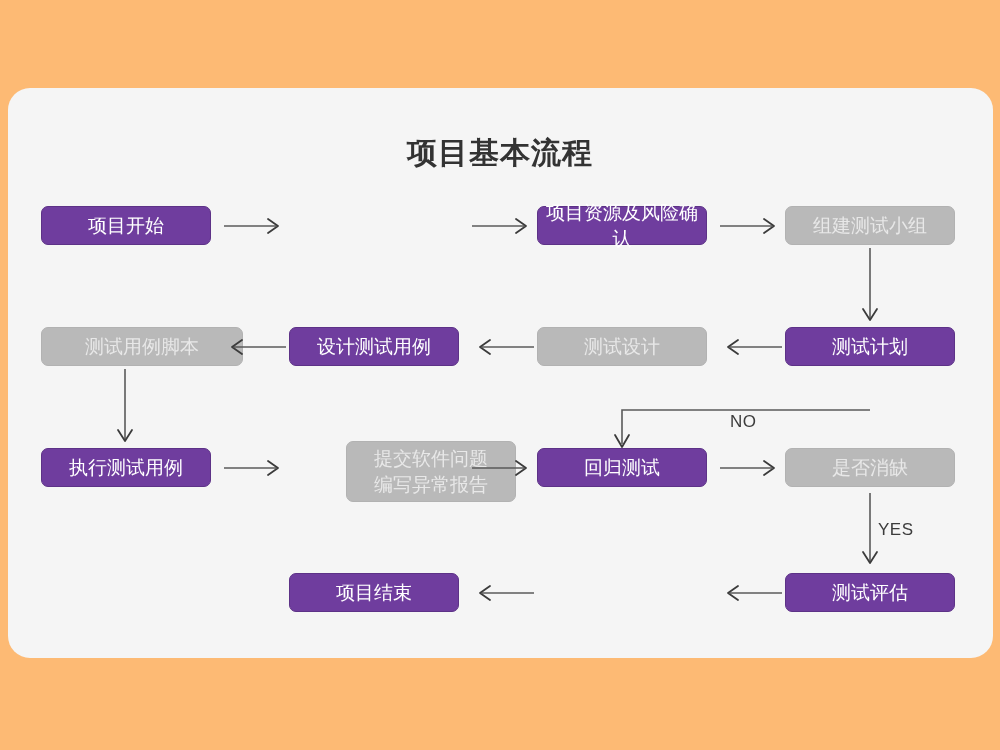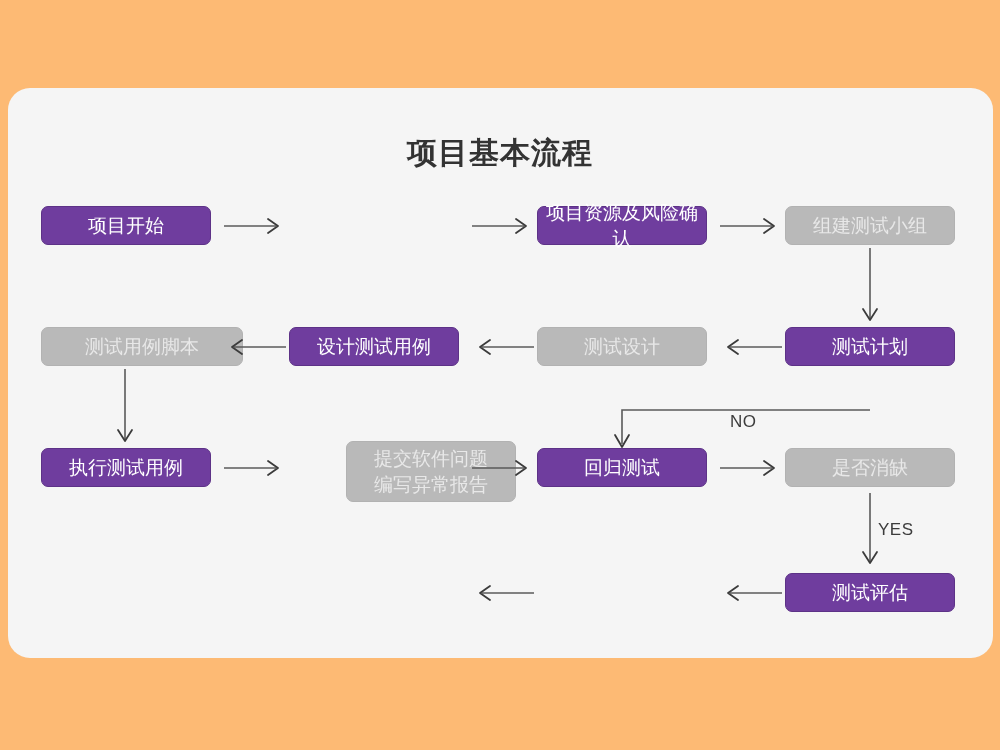--- a/index.html
+++ b/index.html
@@ -207,20 +207,21 @@
   <div class="edge-label" style="left:730px; top:412px;">NO</div>
 
   <div class="conn" style="left:862px; top:493px; width:20px; height:78px;">
     <svg width="20" height="78">
         <line x1="8" y1="0" x2="8" y2="68"></line>
       <polyline class="head" points="1,59 8,70 15,59"></polyline>
       </svg>
   </div>
   <div class="edge-label" style="left:878px; top:520px;">YES</div>
 
+  <div class="node purple" style="left:289px; top:573px; width:170px; height:39px;">项目结束</div>
 
 
   <div class="node purple" style="left:785px; top:573px; width:170px; height:39px;">测试评估</div>
 
   <div class="conn" style="left:472px; top:583px; width:62px; height:20px;">
     <svg width="62" height="20">
         <line x1="10" y1="10" x2="62" y2="10"></line>
       <polyline class="head" points="18,3 8,10 18,17"></polyline>
       </svg>
   </div>

